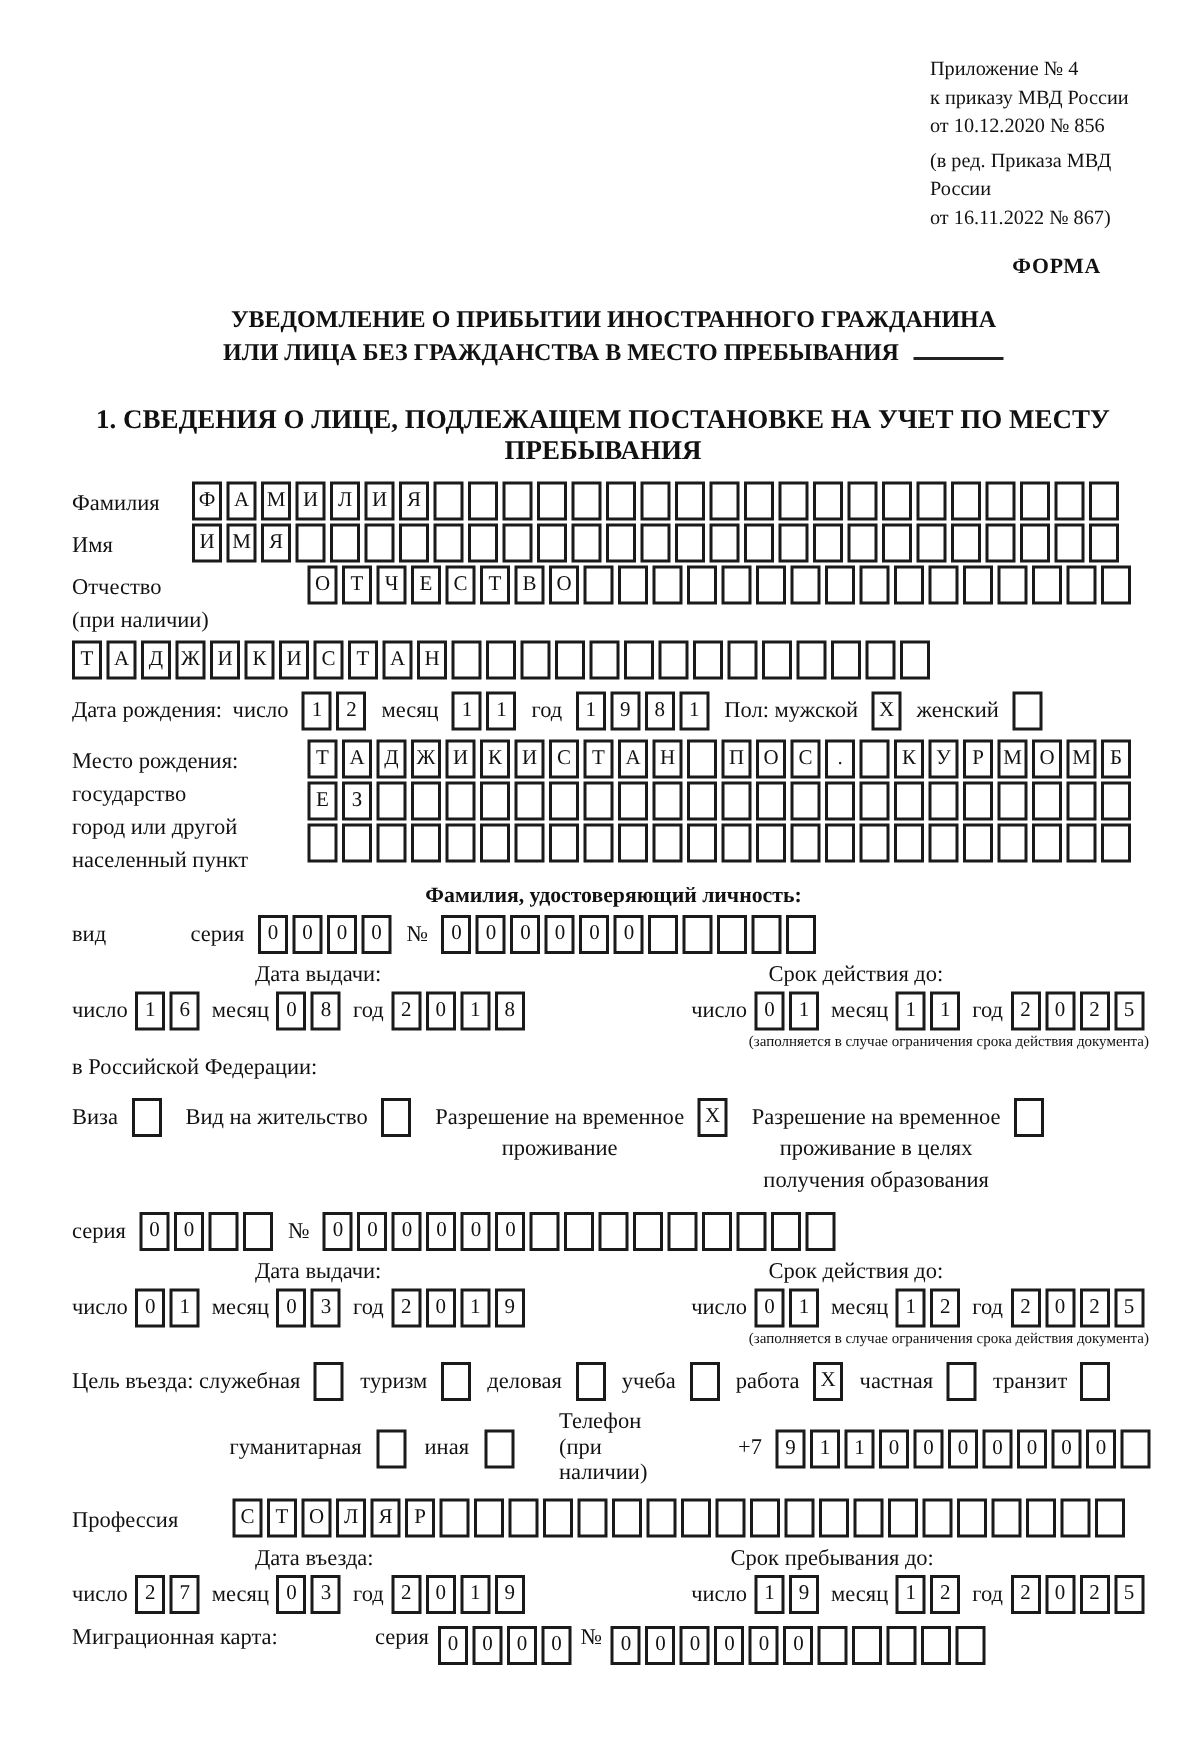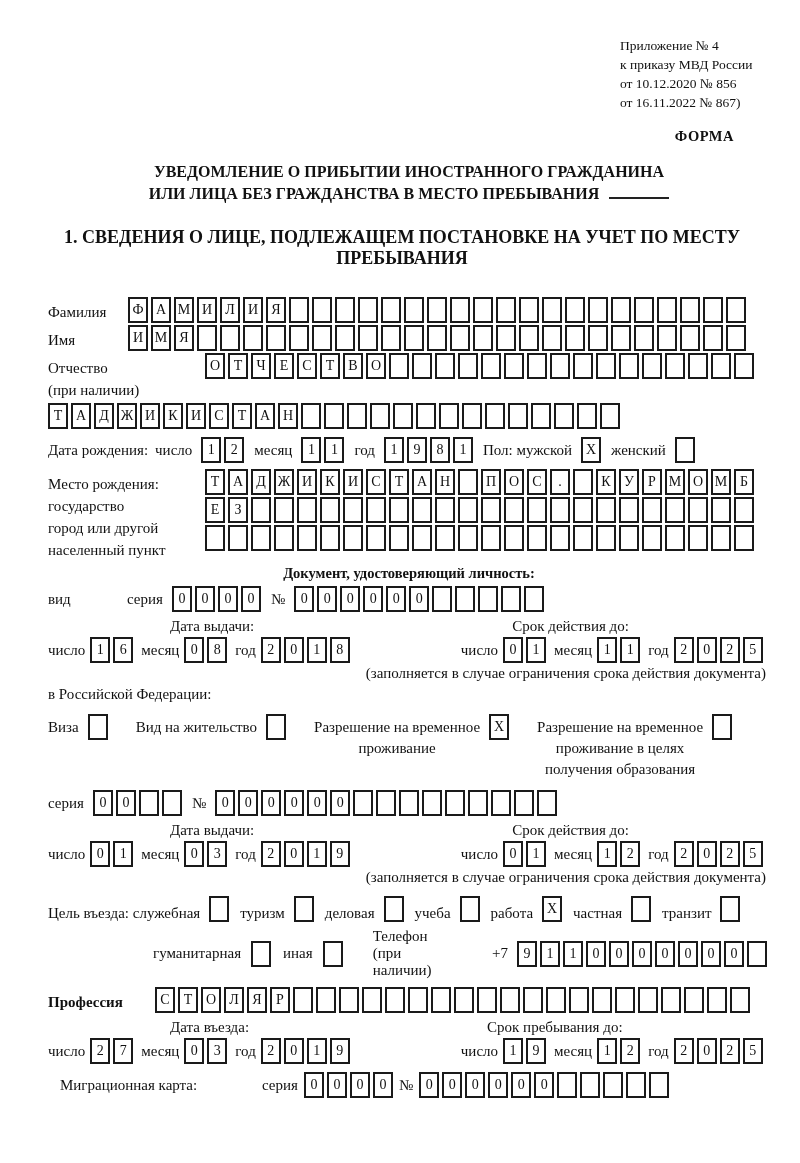--- a/index.html
+++ b/index.html
@@ -25,70 +25,71 @@
   .cell {
     display:inline-block; width:20px; height:26px; border:2px solid #1a1a1a;
     margin-right:3px; text-align:center; font-size:14px; line-height:22px;
     vertical-align:top; background:#fff;
   }
   .strip { display:inline-block; white-space:nowrap; }
 
   .frow { display:flex; align-items:flex-start; margin-bottom:2px; }
   .flabel { flex:0 0 auto; padding-top:4px; line-height:22px; }
   .w80 {width:80px;} .w157 {width:157px;} .w132 {width:132px;} .w64 {width:64px;}
-  .w107 {width:107px;font-weight:bold;} .w202 {width:202px;}
+  .w107 {width:107px;} .w202 {width:202px;}
   .stack > span { display:block; }
 
   .dline { align-items:center; column-gap:7px; margin-top:8px; margin-bottom:6px; }
   .dline .strip { margin-left:2px; }
 
   .stackstrips > .strip { display:block; margin-bottom:2px; }
 
   .center-bold { text-align:center; font-weight:bold; font-size:14.5px; margin:4px 0 4px 0; }
 
   .two-head { display:flex; margin-top:6px; }
   .two-head span:first-child { margin-left:122px; }
   .two-head span:last-child { margin-left:258px; }
   .datepair { display:flex; align-items:center; margin-top:2px; }
   .dgroup { display:inline-flex; align-items:center; column-gap:5px; }
-  .note { font-size:15px; text-align:right; padding-right:4px; margin-top:2px; }
+  .note { font-size:10px; text-align:right; padding-right:4px; margin-top:2px; }
 
   .intro { margin-top:10px; line-height:24px; }
 
-  .permits { display:flex; align-items:flex-start; column-gap:25px; margin-top:8px; margin-bottom:10px; }
+  .permits { display:flex; align-items:flex-start; column-gap:13px; margin-top:8px; margin-bottom:10px; }
   .permits .grp { display:inline-flex; align-items:flex-start; column-gap:9px; }
   .plabel { line-height:21px; padding-top:3px; }
   .plabel.ctr { text-align:center; }
 
-  .purpose1 { display:flex; align-items:flex-end; column-gap:8px; margin-top:10px; }
+  .purpose1 { display:flex; align-items:center; column-gap:8px; margin-top:10px; }
   .purpose2 { display:flex; align-items:center; column-gap:9px; margin-top:6px; margin-left:105px; }
   .purpose1 .cb, .purpose2 .cb { margin-left:1px; }
 
-  .mcard { display:flex; align-items:center; margin-top:8px;margin-left:12px; }
+  .mcard { display:flex; margin-top:8px; }
 </style>
 </head>
 <body>
 
 <div class="page">
 
   <div class="hdr">
     <div>Приложение № 4</div>
     <div>к приказу МВД России</div>
     <div>от 10.12.2020 № 856</div>
+    <div class="rev">(в ред. Приказа МВД России</div>
     <div>от 16.11.2022 № 867)</div>
   </div>
   <div class="forma">ФОРМА</div>
 
   <div class="title">
     <div>УВЕДОМЛЕНИЕ О ПРИБЫТИИ ИНОСТРАННОГО ГРАЖДАНИНА</div>
     <div><span>ИЛИ ЛИЦА БЕЗ ГРАЖДАНСТВА В МЕСТО ПРЕБЫВАНИЯ</span><span class="uline"></span></div>
   </div>
   <div class="sect">1. СВЕДЕНИЯ О ЛИЦЕ, ПОДЛЕЖАЩЕМ ПОСТАНОВКЕ НА УЧЕТ ПО МЕСТУ ПРЕБЫВАНИЯ</div>
 
-  <div class="frow" style="margin-top:28px;">
+  <div class="frow" style="margin-top:10px;">
     <span class="flabel w80">Фамилия</span>
     <span class="strip"><span class="cell">Ф</span><span class="cell">А</span><span class="cell">М</span><span class="cell">И</span><span class="cell">Л</span><span class="cell">И</span><span class="cell">Я</span><span class="cell"></span><span class="cell"></span><span class="cell"></span><span class="cell"></span><span class="cell"></span><span class="cell"></span><span class="cell"></span><span class="cell"></span><span class="cell"></span><span class="cell"></span><span class="cell"></span><span class="cell"></span><span class="cell"></span><span class="cell"></span><span class="cell"></span><span class="cell"></span><span class="cell"></span><span class="cell"></span><span class="cell"></span><span class="cell"></span></span>
   </div>
   <div class="frow">
     <span class="flabel w80">Имя</span>
     <span class="strip"><span class="cell">И</span><span class="cell">М</span><span class="cell">Я</span><span class="cell"></span><span class="cell"></span><span class="cell"></span><span class="cell"></span><span class="cell"></span><span class="cell"></span><span class="cell"></span><span class="cell"></span><span class="cell"></span><span class="cell"></span><span class="cell"></span><span class="cell"></span><span class="cell"></span><span class="cell"></span><span class="cell"></span><span class="cell"></span><span class="cell"></span><span class="cell"></span><span class="cell"></span><span class="cell"></span><span class="cell"></span><span class="cell"></span><span class="cell"></span><span class="cell"></span></span>
   </div>
   <div class="frow">
     <span class="flabel w157 stack">
       <span>Отчество</span>
@@ -121,21 +122,21 @@
       <span>город или другой</span>
       <span>населенный пункт</span>
     </span>
     <span class="stackstrips">
       <span class="strip"><span class="cell">Т</span><span class="cell">А</span><span class="cell">Д</span><span class="cell">Ж</span><span class="cell">И</span><span class="cell">К</span><span class="cell">И</span><span class="cell">С</span><span class="cell">Т</span><span class="cell">А</span><span class="cell">Н</span><span class="cell"></span><span class="cell">П</span><span class="cell">О</span><span class="cell">С</span><span class="cell">.</span><span class="cell"></span><span class="cell">К</span><span class="cell">У</span><span class="cell">Р</span><span class="cell">М</span><span class="cell">О</span><span class="cell">М</span><span class="cell">Б</span></span>
       <span class="strip"><span class="cell">Е</span><span class="cell">З</span><span class="cell"></span><span class="cell"></span><span class="cell"></span><span class="cell"></span><span class="cell"></span><span class="cell"></span><span class="cell"></span><span class="cell"></span><span class="cell"></span><span class="cell"></span><span class="cell"></span><span class="cell"></span><span class="cell"></span><span class="cell"></span><span class="cell"></span><span class="cell"></span><span class="cell"></span><span class="cell"></span><span class="cell"></span><span class="cell"></span><span class="cell"></span><span class="cell"></span></span>
       <span class="strip"><span class="cell"></span><span class="cell"></span><span class="cell"></span><span class="cell"></span><span class="cell"></span><span class="cell"></span><span class="cell"></span><span class="cell"></span><span class="cell"></span><span class="cell"></span><span class="cell"></span><span class="cell"></span><span class="cell"></span><span class="cell"></span><span class="cell"></span><span class="cell"></span><span class="cell"></span><span class="cell"></span><span class="cell"></span><span class="cell"></span><span class="cell"></span><span class="cell"></span><span class="cell"></span><span class="cell"></span></span>
     </span>
   </div>
 
-  <div class="center-bold">Документ, удостоверяющий личность:</div>
+  <div class="center-bold">Фамилия, удостоверяющий личность:</div>
   <div class="frow dline" style="margin-top:2px;">
     <span class="w64" style="display:inline-block;">вид</span>
     <span style="margin-left:8px;">серия</span>
     <span class="strip"><span class="cell">0</span><span class="cell">0</span><span class="cell">0</span><span class="cell">0</span></span>
     <span>№</span>
     <span class="strip"><span class="cell">0</span><span class="cell">0</span><span class="cell">0</span><span class="cell">0</span><span class="cell">0</span><span class="cell">0</span><span class="cell"></span><span class="cell"></span><span class="cell"></span><span class="cell"></span><span class="cell"></span></span>
   </div>
   <div class="two-head">
     <span>Дата выдачи:</span>
     <span>Срок действия до:</span>

